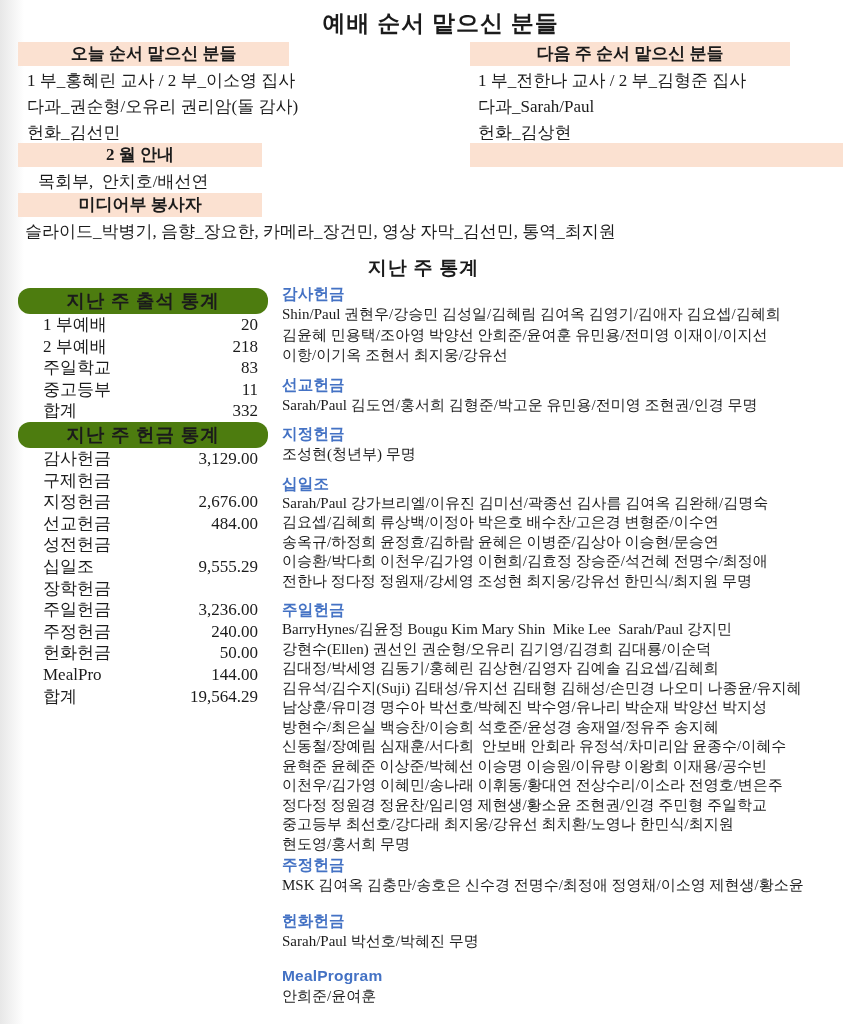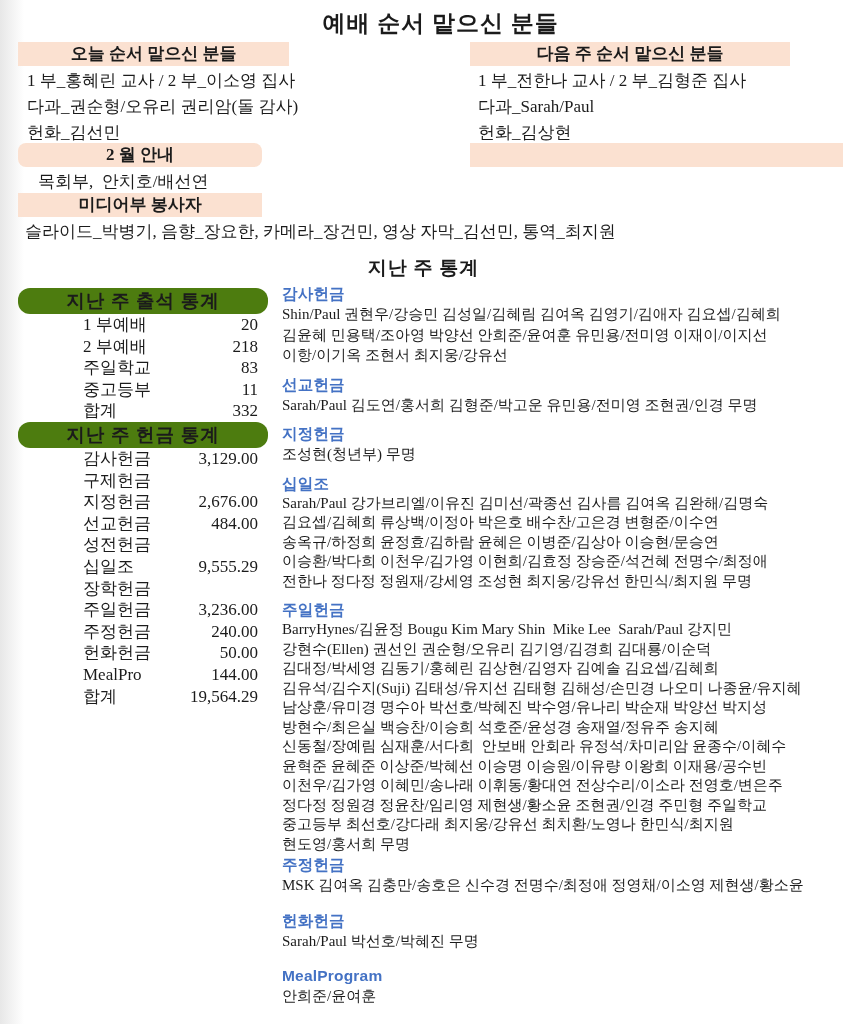--- a/index.html
+++ b/index.html
@@ -16,21 +16,21 @@
   .main-title{
     position:absolute;top:8px;left:0;width:100%;text-align:center;
     font-size:23px;font-weight:700;letter-spacing:1px;padding-left:17px;
   }
   .hdr-box{
     position:absolute;height:24px;background:#fbe1d1;
     font-size:17px;font-weight:700;text-align:center;line-height:24px;
   }
   .box-today{left:18px;top:42px;width:271px;}
   .box-next{left:470px;top:42px;width:320px;}
-  .box-feb{left:18px;top:143px;width:244px;border-radius:8px;}
+  .box-feb{left:18px;top:143px;width:244px;}
   .box-empty{left:470px;top:143px;width:373px;}
   .box-media{left:18px;top:193px;width:244px;}
   .lines{position:absolute;font-size:17px;}
   .lines .line{white-space:pre;line-height:26px;height:26px;}
   .today-lines{left:27px;top:68px;}
   .next-lines{left:478px;top:68px;}
   .feb-line{left:38px;top:169px;}
   .media-line{left:25px;top:219px;width:810px;}
   .stats-title{
     position:absolute;top:255px;left:0;width:100%;text-align:center;
@@ -39,21 +39,21 @@
   .stat-table{position:absolute;width:250px;}
   .att-table{left:18px;top:288px;}
   .off-table{left:18px;top:422px;}
   .stat-hdr{
     background:#4d7c0f;height:26px;line-height:26px;text-align:center;
     font-size:18.5px;font-weight:700;letter-spacing:1px;border-radius:12px;
   }
   .trow{display:flex;justify-content:space-between;padding:0 10px 0 25px;}
   .att-table .trow{height:21.5px;line-height:21.5px;font-size:17px;}
   .off-table .trow{height:21.6px;line-height:21.6px;font-size:17px;}
-  .tlabel{white-space:pre;margin-left:40px;}
+  .tlabel{white-space:pre;}
   .tvalue{text-align:right;}
   .givers{position:absolute;left:282px;top:283px;width:562px;}
   .gsec{margin-top:8px;}
   .gsec.first{margin-top:0;}
   .gsec.no-gap{margin-top:0;}
   .gsec.gap-lg{margin-top:14px;}
   .gtitle{
     color:#4472c4;font-weight:700;font-size:15.5px;line-height:21px;
     font-family:"Liberation Sans",sans-serif;letter-spacing:0.2px;
   }

